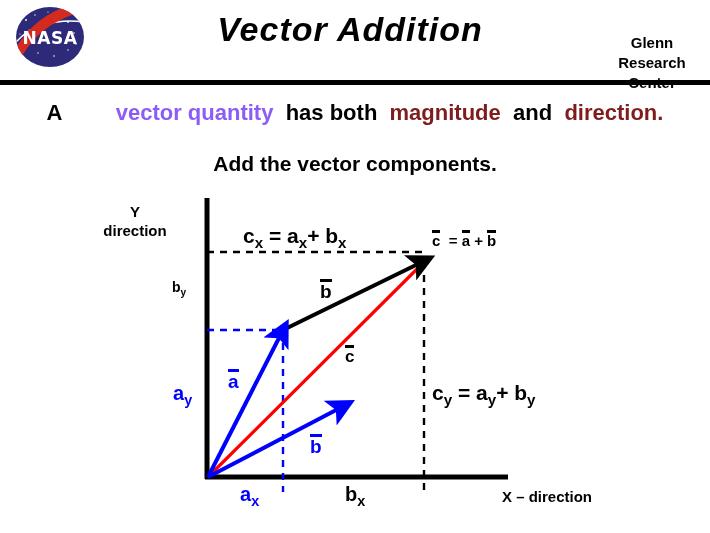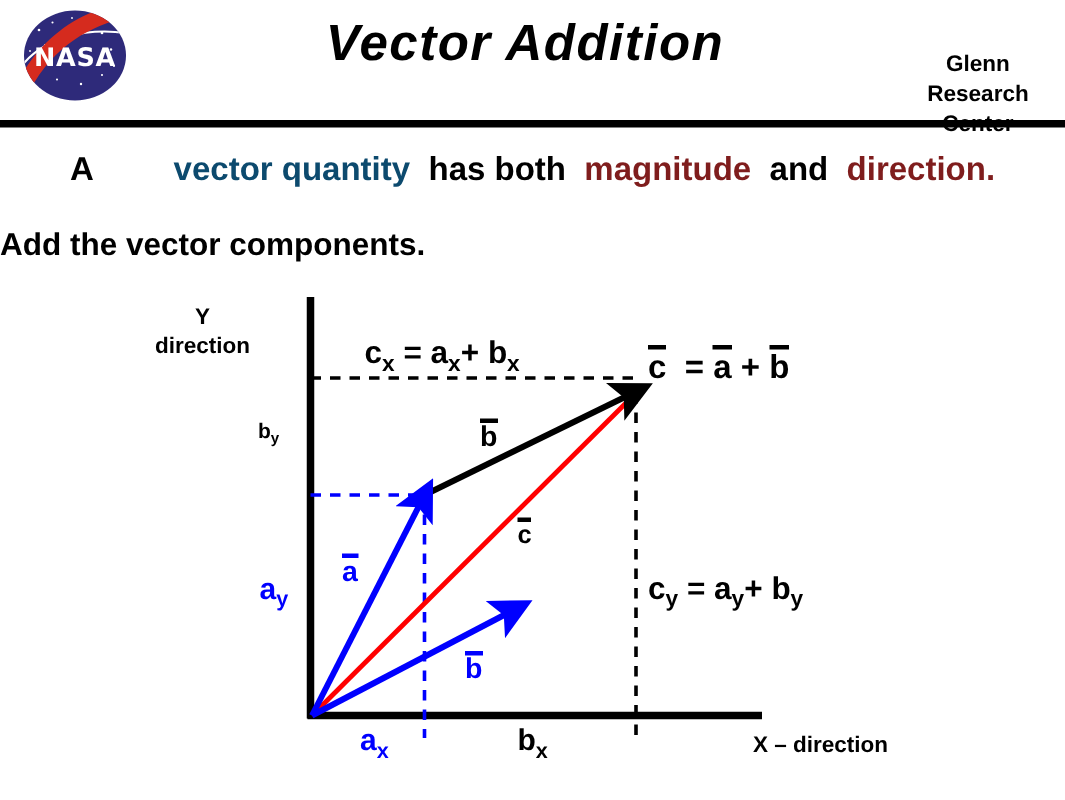--- a/index.html
+++ b/index.html
@@ -33,42 +33,42 @@
   }
 
   
   .stmt1{
     position:absolute;left:0;top:100px;width:710px;
     text-align:center;font-size:22px;font-weight:bold;color:#000;
     white-space:nowrap;
   }
   .stmt2{
     position:absolute;left:0;top:152px;width:710px;
-    text-align:left;font-size:21px;font-weight:bold;color:#000;
-  }
-  .blue{color:#0c4a6e;margin-left:41px;}
+    text-align:center;font-size:21px;font-weight:bold;color:#000;
+  }
+  .blue{color:#8b5cf6;margin-left:41px;}
   .red{color:#7f1d1d;}
 
   
   #diagram{position:absolute;left:0;top:0;width:710px;height:533px;}
 
   .lbl{position:absolute;font-weight:bold;color:#000;white-space:nowrap;}
   .lbl.b{color:#0000ff;}
 
   .sub{font-size:0.72em;vertical-align:-0.35em;}
 
   
   .vec{position:relative;display:inline-block;padding-top:2px;}
   .vec::before{
     content:"";position:absolute;left:0;right:0;top:0;height:3px;background:currentColor;
   }
 
   .lbl-y-dir{left:95px;top:202px;font-size:15px;text-align:center;width:80px;line-height:19px;}
   .lbl-cx{left:243px;top:224px;font-size:21px;}
-  .lbl-ceq{left:432px;top:230px;font-size:22px;}
+  .lbl-ceq{left:432px;top:230px;font-size:15px;}
   .lbl-by{left:172px;top:279px;font-size:14px;}
   .lbl-bbar-top{left:320px;top:279px;font-size:19px;}
   .lbl-cbar{left:345px;top:345px;font-size:17px;}
   .lbl-ay{left:173px;top:382px;font-size:20px;}
   .lbl-abar{left:228px;top:369px;font-size:19px;}
   .lbl-cy{left:432px;top:381px;font-size:21px;}
   .lbl-bbar-low{left:310px;top:434px;font-size:19px;}
   .lbl-ax{left:240px;top:483px;font-size:20px;}
   .lbl-bx{left:345px;top:483px;font-size:20px;}
   .lbl-xdir{left:455px;top:488px;font-size:15px;margin-left:47px;}

